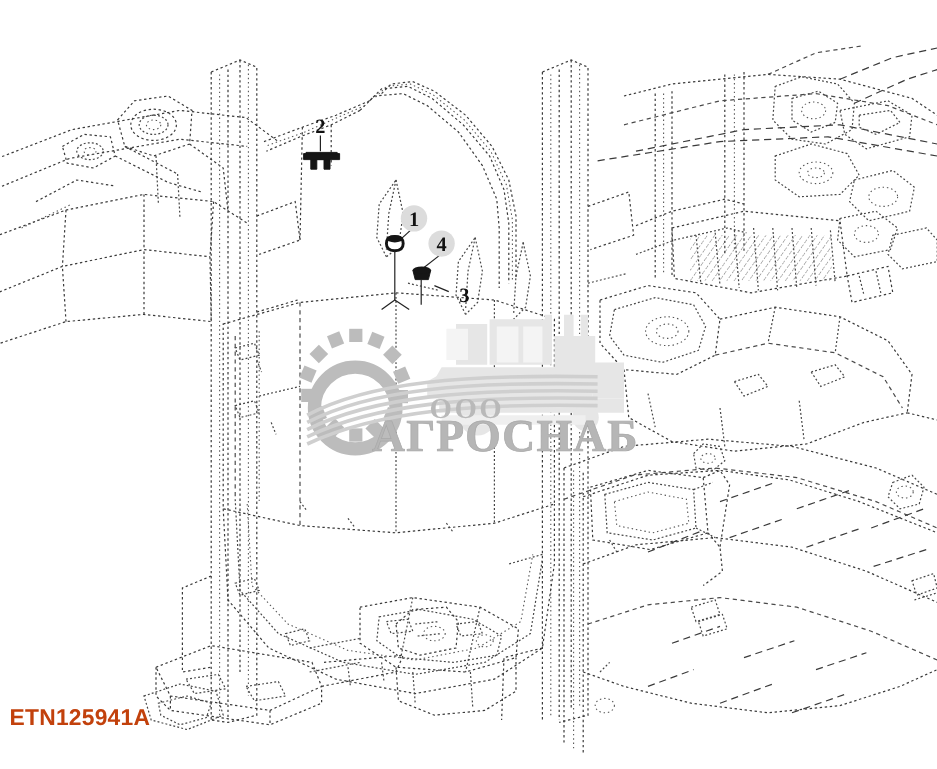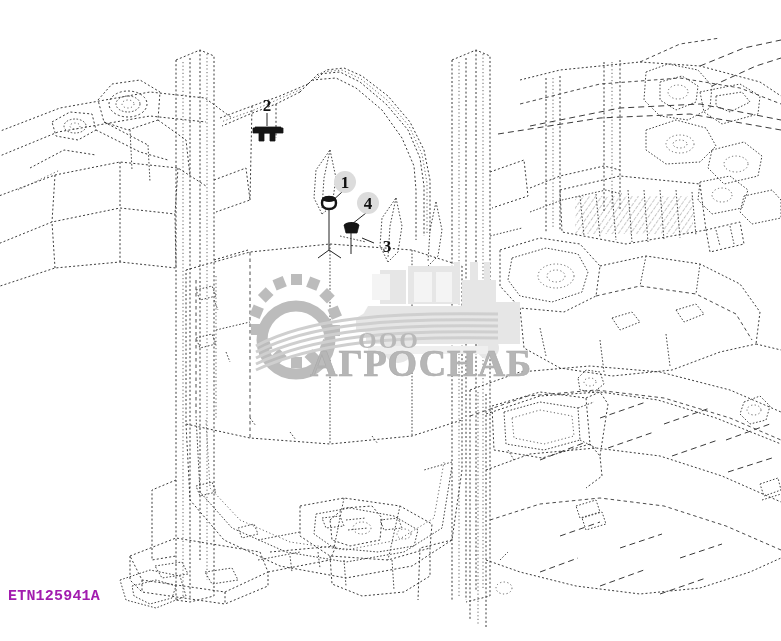--- a/index.html
+++ b/index.html
@@ -51,25 +51,25 @@
     background: #dcdcdc;
   }
   #callout-1 { left: 334px; top: 171px; }
   #callout-2 { left: 256px; top: 94px; }
   #callout-3 { left: 376px; top: 235px; }
   #callout-4 { left: 357px; top: 192px; }
   #part-number {
     position: absolute;
     left: 8px;
     top: 588px;
-    font-family: Liberation Mono, monospace;
+    font-family: Liberation Sans, sans-serif;
     font-weight: bold;
-    font-size: 15px;
+    font-size: 19px;
     letter-spacing: 0.2px;
-    color: #a21caf;
+    color: #c2410c;
   }
 </style>
 </head>
 <body>
 
 <div id="canvas">
 
   <svg id="diagram-svg" viewBox="0 0 781 641">
     <defs>
       <style>

